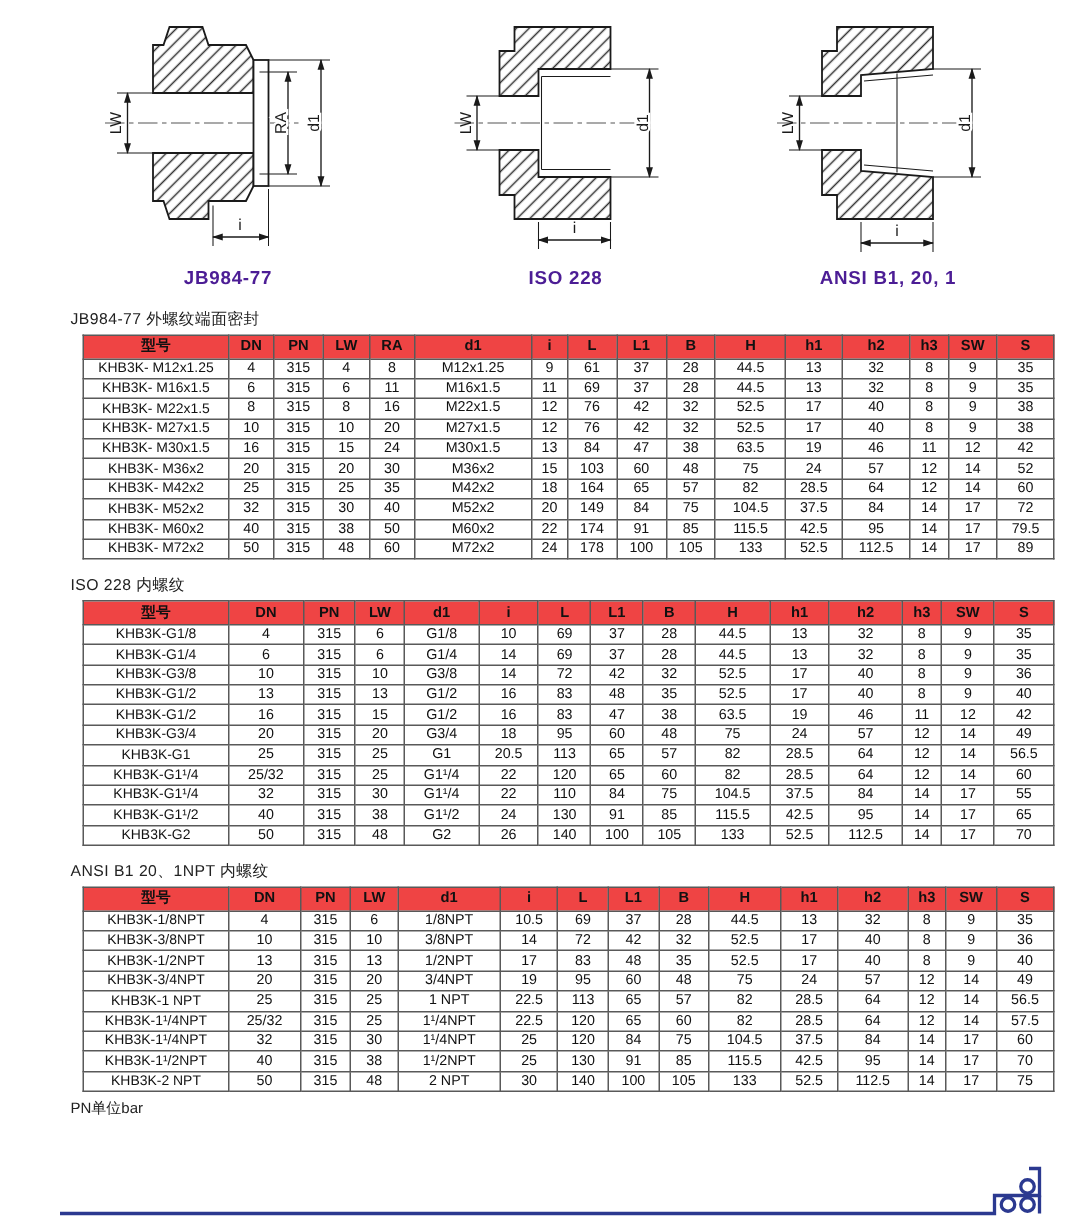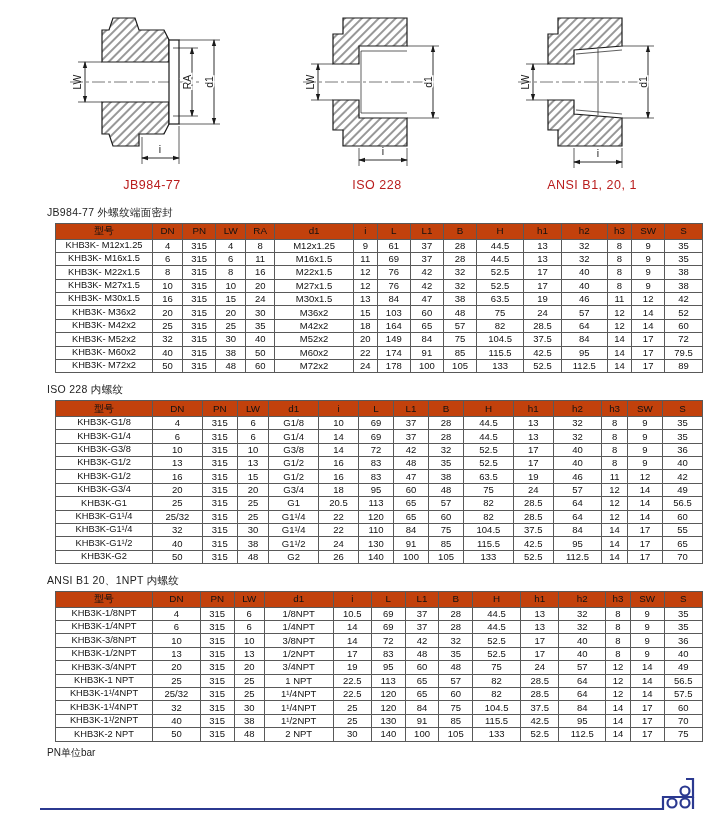--- a/index.html
+++ b/index.html
@@ -15,24 +15,24 @@
   .diagrams{
     display:flex;
     justify-content:space-between;
     padding:4px 38px 0 52px;
     height:196px;
     box-sizing:border-box;
   }
   .diagram{display:flex;flex-direction:column;align-items:center;}
   .diagram svg{display:block;}
   .diagram-caption{
-    font-weight:normal;
+    font-weight:bold;
     font-size:12.5px;
     letter-spacing:0.5px;
-    color:#b91c1c;
+    color:#4c1d95;
     margin-top:2px;
   }
   
   .section-title{
     font-size:10.5px;
     color:#222;
     margin:10px 0 3px 47px;
     letter-spacing:0.3px;
   }
   table.spec{
@@ -44,22 +44,22 @@
   }
   table.spec th, table.spec td{
     border:1px solid #595959;
     text-align:center;
     padding:0 1px;
     height:12.4px;
     line-height:1.05;
     white-space:nowrap;
   }
   table.spec th{
-    background:#c2410c;
-    font-weight:normal;
+    background:#ef4444;
+    font-weight:bold;
     height:14.5px;
     font-size:9.8px;
   }
   table.spec th:first-child{width:94px;}
   table.spec td.model{font-size:9.3px;text-align:center;}
   
   .footnote{
     font-size:10px;
     color:#222;
     margin:4px 0 0 47px;
@@ -627,37 +627,20 @@
           <td>37</td>
           <td>28</td>
           <td>44.5</td>
           <td>13</td>
           <td>32</td>
           <td>8</td>
           <td>9</td>
           <td>35</td>
         </tr>
         <tr>
-          <td class="model">KHB3K-1/4NPT</td>
-          <td>6</td>
-          <td>315</td>
-          <td>6</td>
-          <td>1/4NPT</td>
-          <td>14</td>
-          <td>69</td>
-          <td>37</td>
-          <td>28</td>
-          <td>44.5</td>
-          <td>13</td>
-          <td>32</td>
-          <td>8</td>
-          <td>9</td>
-          <td>35</td>
-        </tr>
-        <tr>
           <td class="model">KHB3K-3/8NPT</td>
           <td>10</td>
           <td>315</td>
           <td>10</td>
           <td>3/8NPT</td>
           <td>14</td>
           <td>72</td>
           <td>42</td>
           <td>32</td>
           <td>52.5</td>

